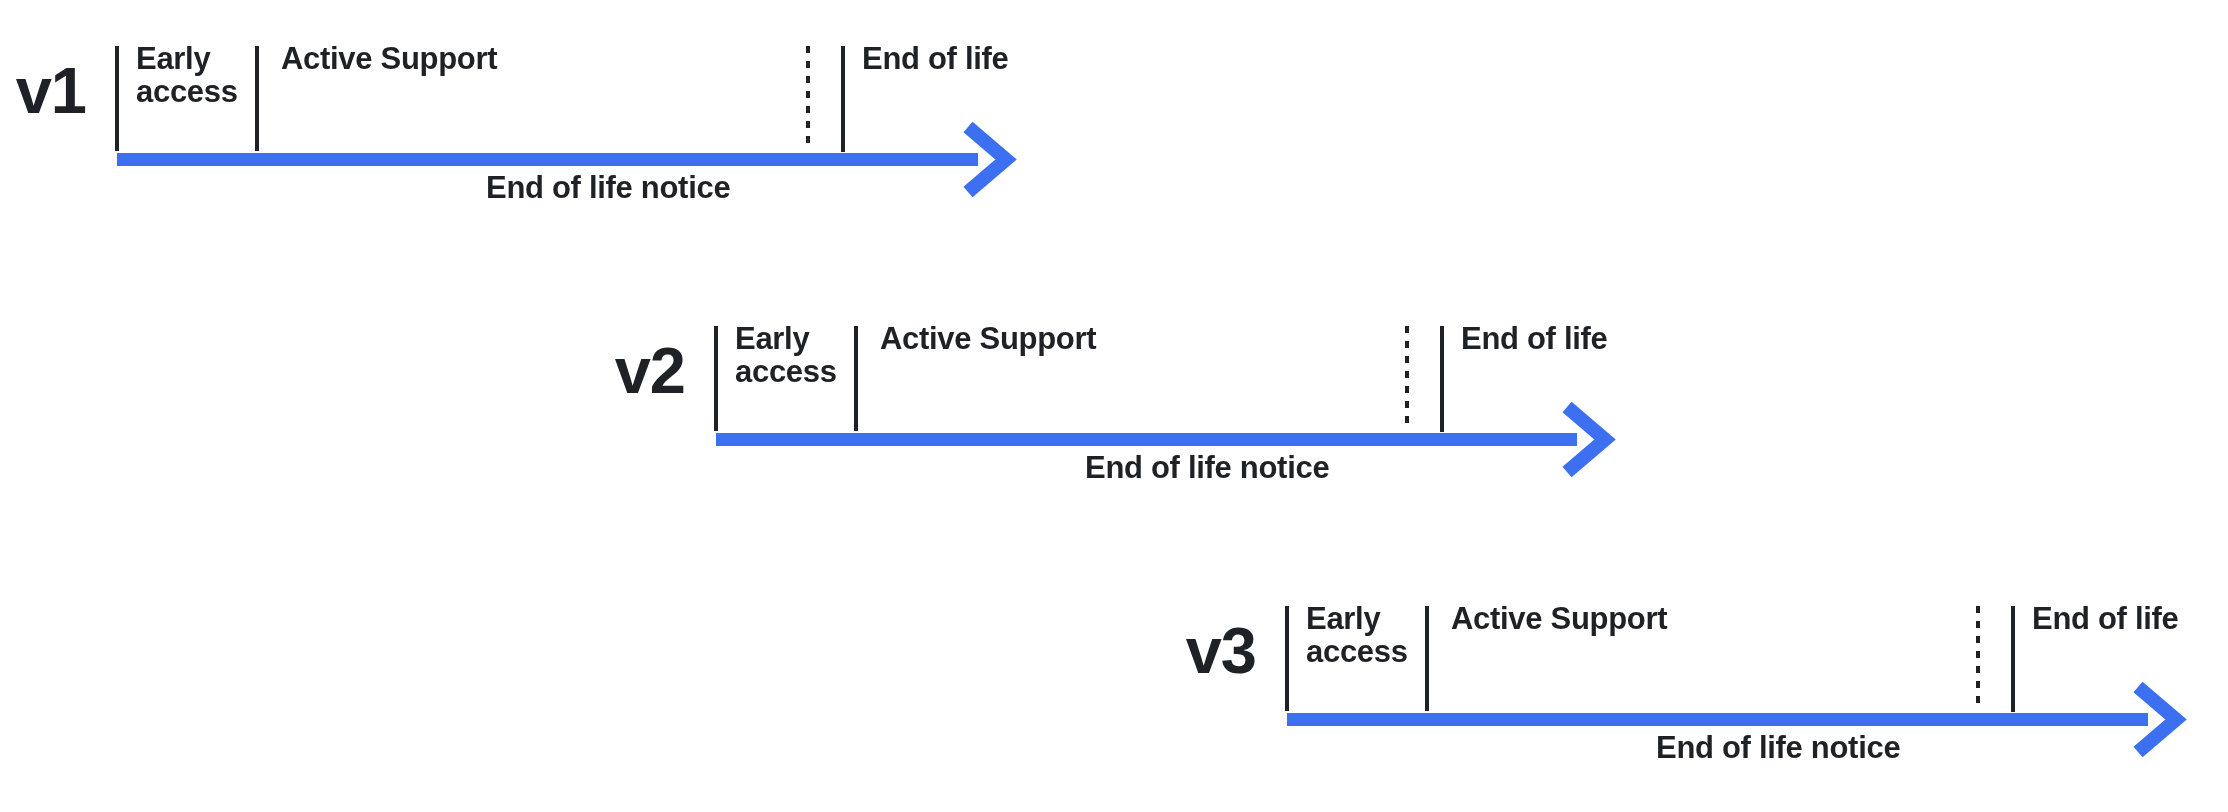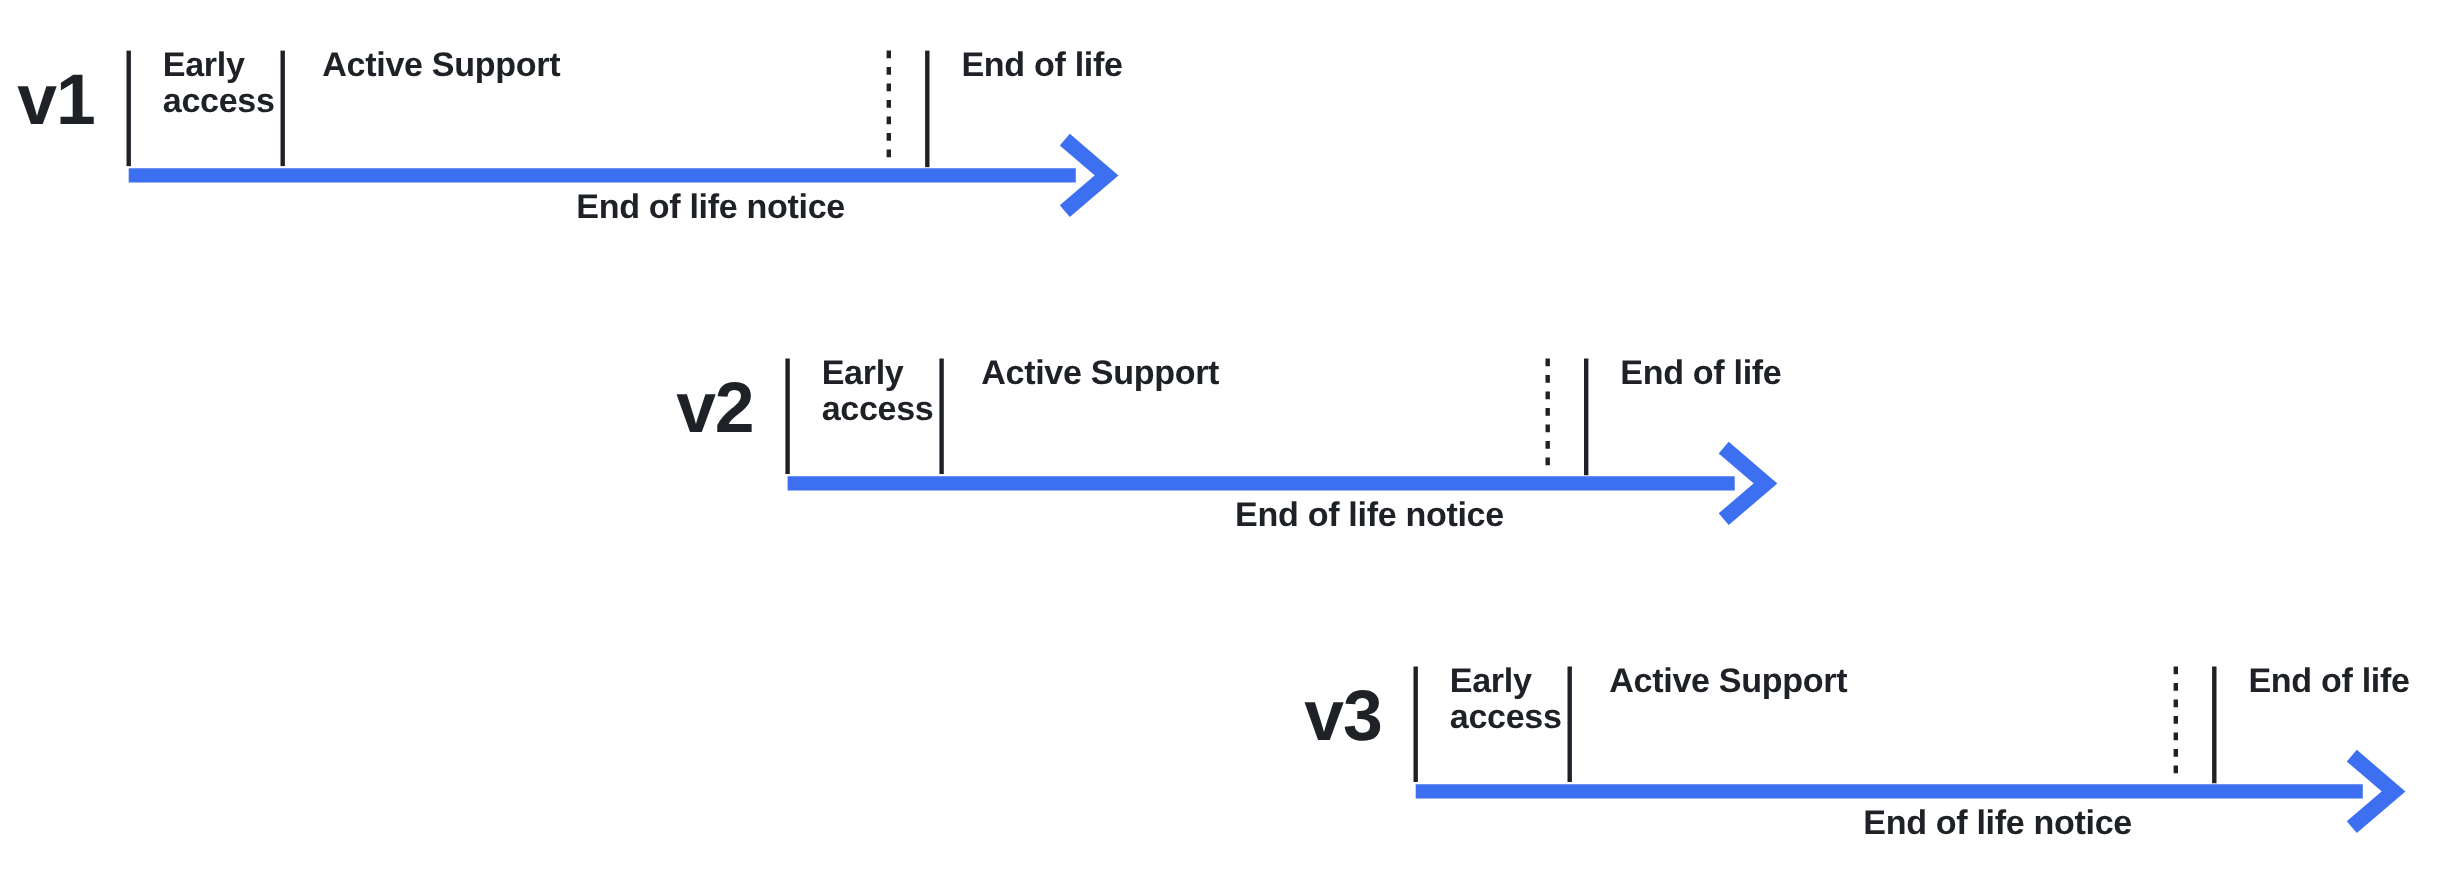--- a/index.html
+++ b/index.html
@@ -31,29 +31,28 @@
   .axis .tick{stroke:var(--ink);stroke-width:4;}
   .axis .dash{stroke:var(--ink);stroke-width:4;stroke-dasharray:7 8;}
   .axis .shaft{stroke:var(--accent);stroke-width:13;}
   .axis .head{stroke:var(--accent);stroke-width:14;fill:none;stroke-linejoin:miter;stroke-linecap:butt;}
 
   .phase{
     position:absolute;top:42px;
     font-size:31px;line-height:33px;
     letter-spacing:-0.3px;
     white-space:pre-line;
-    margin-left:12px;
   }
   .p-early{left:136px;}
   .p-active{left:281px;}
   .p-eol{left:862px;}
 
   .notice{
     position:absolute;top:171px;left:486px;width:320px;
-    text-align:center;
+    text-align:left;
     font-size:31px;line-height:33px;letter-spacing:-0.3px;
   }
 </style>
 </head>
 <body>
 
 <div class="canvas">
 
   <div class="timeline t-v1">
     <div class="version">v1</div>

